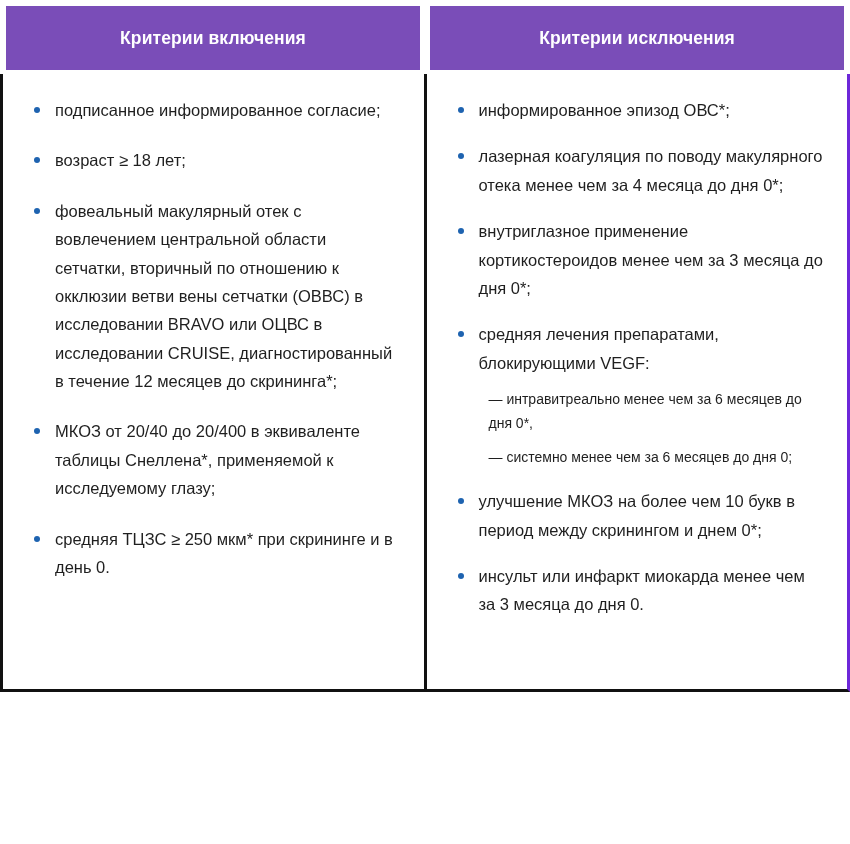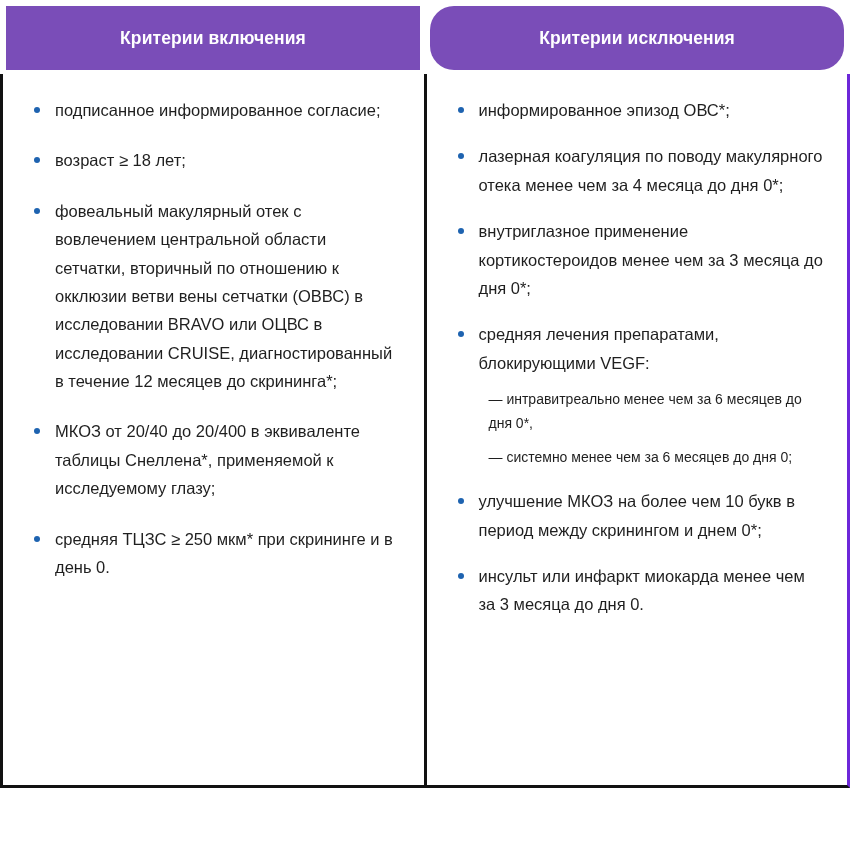--- a/index.html
+++ b/index.html
@@ -12,21 +12,21 @@
     width: 850px;
     height: 844px;
     font-family: "Liberation Sans", "DejaVu Sans", sans-serif;
     color: #1a1a1a;
     overflow: hidden;
   }
 
   .criteria-table {
     box-sizing: border-box;
     width: 850px;
-    height: 788px;
+    height: 692px;
     display: flex;
     flex-direction: column;
     background: #4c1d95;
   }
 
   
   .table-header {
     box-sizing: border-box;
     display: flex;
     height: 74px;
@@ -37,21 +37,21 @@
   .header-cell {
     box-sizing: border-box;
     flex: 1 1 0;
     background: #7a4db8;
     display: flex;
     align-items: center;
     justify-content: center;
     height: 64px;
   }
   .header-cell.left  { margin-right: 5px; }
-  .header-cell.right { margin-left: 5px; border-radius: 24px; }
+  .header-cell.right { margin-left: 5px; }
   .header-cell span {
     color: #ffffff;
     font-size: 17.5px;
     font-weight: bold;
     letter-spacing: 0.1px;
     text-align: center;
   }
 
   
   .table-body {

